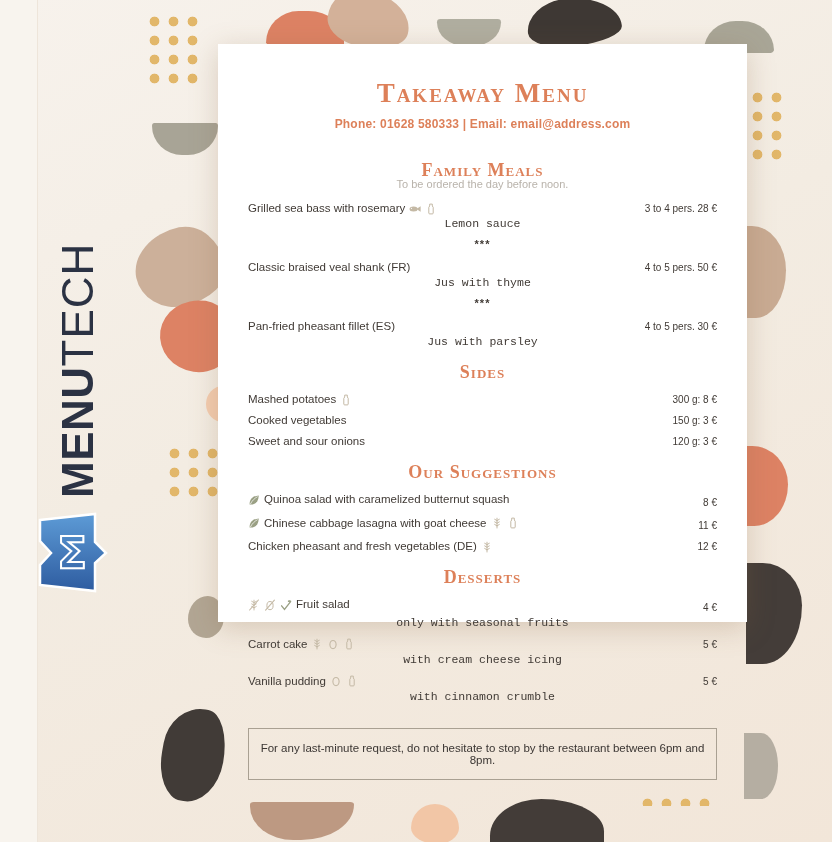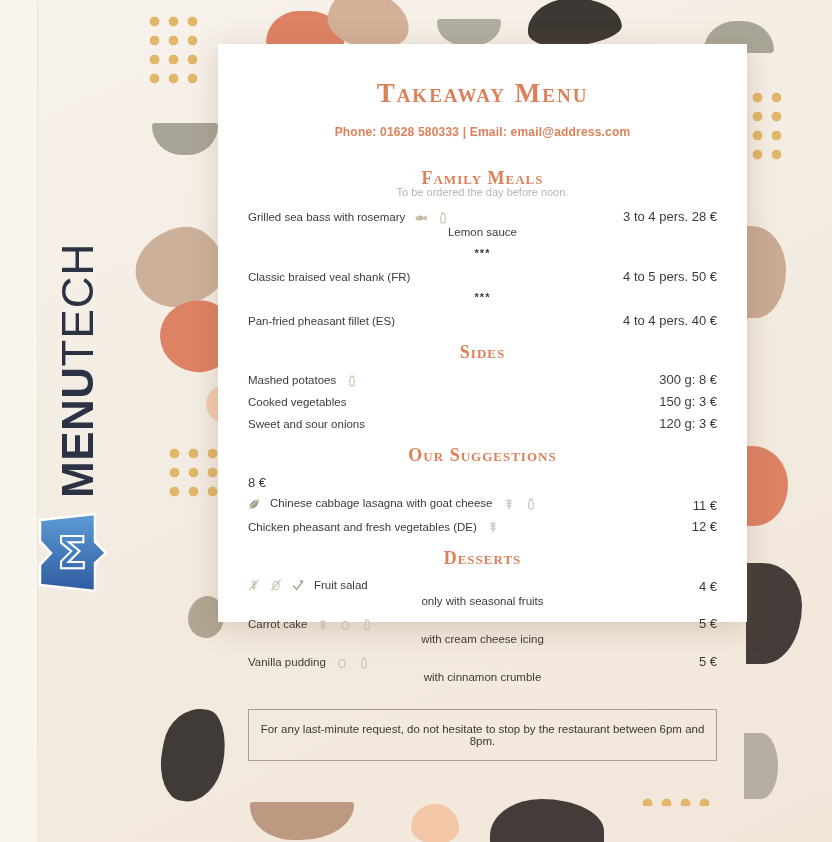--- a/index.html
+++ b/index.html
@@ -32,39 +32,39 @@
     background:#ffffff; z-index:3;
     box-shadow:0 6px 26px rgba(130,95,60,.25);
     padding:34px 30px 0 30px;
   }
   .menu-title {
     text-align:center; font-family:"Liberation Serif", serif;
     font-variant:small-caps; font-weight:bold; font-size:27px; line-height:30px;
     letter-spacing:2px; color:var(--accent);
   }
   .menu-contact {
-    text-align:center; margin-top:17px; font-size:12px; line-height:15px;
+    text-align:center; margin-top:9px; font-size:12px; line-height:15px;
     font-weight:bold; color:var(--accent); letter-spacing:.2px;
   }
   .sections { margin-top:30px;text-align:center; }
   .sec-title {
     font-family:"Liberation Serif", serif; font-variant:small-caps;
     font-weight:bold; font-size:18px; line-height:17px; letter-spacing:1px;
     color:var(--accent); margin-top:16px;
   }
   .sec-title:first-child { margin-top:0; }
   .sec-note { font-size:11px; line-height:11px; color:#b9b3ab; }
   .sec-items { margin-top:12px; }
   .mrow { display:flex; justify-content:space-between; align-items:baseline;
     margin-bottom:8px; }
   .mrow.with-desc { margin-bottom:2px; }
   .mname { font-size:11.5px; line-height:13px; color:#403a35; display:flex;
-    align-items:center; gap:10px; }
-  .mprice { font-size:13px; line-height:13px; color:#403a35; white-space:nowrap; }
-  .mdesc { font-size:11.5px; line-height:13px; color:#403a35; margin-bottom:9px; }
+    align-items:center; gap:4px; }
+  .mprice { font-size:10px; line-height:13px; color:#403a35; white-space:nowrap; }
+  .mdesc { font-size:11.5px; line-height:13px; color:#403a35; margin-bottom:9px;font-family:Liberation Mono, monospace; }
   .msep { font-size:11px; line-height:10px; color:#403a35; letter-spacing:1px;
     margin:8px 0 12px 0; font-weight:bold; }
   .mi { width:12px; height:12px; color:#c4b9a5; flex:0 0 auto; }
   .mi.green { color:#9aa084; }
   .footer-box {
     margin-top:25px; border:1.5px solid #a9a092; padding:13px 4px;
     text-align:center; font-size:11.5px; color:#3b3633;
   }
 </style>
 </head>
@@ -174,27 +174,29 @@
             <span class="mprice">3 to 4 pers. 28 €</span>
           </div>
         <div class="mdesc">Lemon sauce</div>
         <div class="msep">***</div>
         <div class="mrow with-desc">
             <span class="mname">
             <span>Classic braised veal shank (FR)</span>
           </span>
             <span class="mprice">4 to 5 pers. 50 €</span>
           </div>
+        <div class="mdesc">Jus with thyme</div>
         <div class="msep">***</div>
         <div class="mrow with-desc">
             <span class="mname">
             <span>Pan-fried pheasant fillet (ES)</span>
           </span>
-            <span class="mprice">4 to 4 pers. 40 €</span>
-          </div>
+            <span class="mprice">4 to 5 pers. 30 €</span>
+          </div>
+        <div class="mdesc">Jus with parsley</div>
       </div>
       <div class="sec-title">Sides</div>
       <div class="sec-items">
         <div class="mrow ">
             <span class="mname">
             <span>Mashed potatoes</span>
             <svg class="mi ">
               <use href="#sym-milk-bottle"></use>
             </svg>
           </span>
@@ -209,20 +211,26 @@
         <div class="mrow ">
             <span class="mname">
             <span>Sweet and sour onions</span>
           </span>
             <span class="mprice">120 g: 3 €</span>
           </div>
       </div>
       <div class="sec-title">Our Suggestions</div>
       <div class="sec-items">
         <div class="mrow ">
+            <span class="mname">
+            <svg class="mi green">
+              <use href="#sym-leaf"></use>
+            </svg>
+            <span>Quinoa salad with caramelized butternut squash</span>
+          </span>
             <span class="mprice">8 €</span>
           </div>
         <div class="mrow ">
             <span class="mname">
             <svg class="mi green">
               <use href="#sym-leaf"></use>
             </svg>
             <span>Chinese cabbage lasagna with goat cheese</span>
             <svg class="mi ">
               <use href="#sym-wheat"></use>

